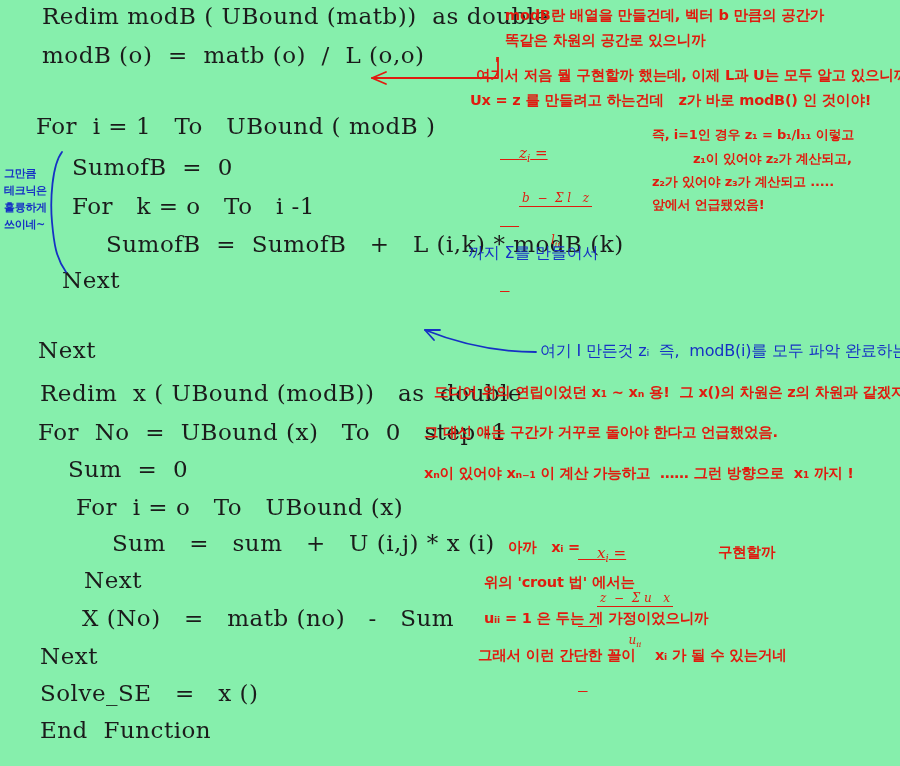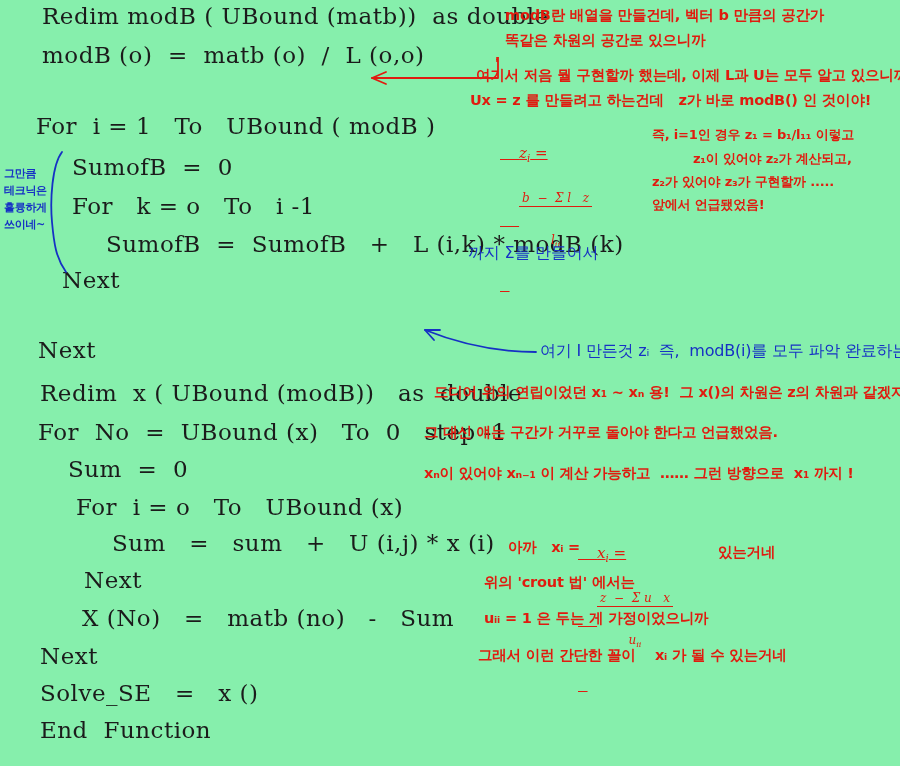--- a/index.html
+++ b/index.html
@@ -128,21 +128,21 @@
   <div class="ink formula" style="left:500px; top:130px;">
     <span>z<span class="sub">i</span>&nbsp;=</span>
     <span class="frac">
       <span class="num">b  −  Σ l   z</span>
       <span class="den">l<span class="sub">ii</span></span>
     </span>
   </div>
 
   <div class="ink note-red-sm" style="left:652px; top:128px;">즉, i=1인 경우 z₁ = b₁/l₁₁ 이렇고</div>
   <div class="ink note-red-sm" style="left:652px; top:152px;margin-left:41px;">z₁이 있어야 z₂가 계산되고,</div>
-  <div class="ink note-red-sm" style="left:652px; top:175px;">z₂가 있어야 z₃가 구현할까 .....</div>
+  <div class="ink note-red-sm" style="left:652px; top:175px;">z₂가 있어야 z₃가 계산되고 .....</div>
   <div class="ink note-red-sm" style="left:652px; top:198px;">앞에서 언급됐었음!</div>
 
   <div class="ink note-blue-sm" style="left:4px; top:168px;">그만큼</div>
   <div class="ink note-blue-sm" style="left:4px; top:185px;">테크닉은</div>
   <div class="ink note-blue-sm" style="left:4px; top:202px;">훌륭하게</div>
   <div class="ink note-blue-sm" style="left:4px; top:219px;">쓰이네~</div>
 
   <div class="ink note-blue" style="left:468px; top:245px;">까지 Σ를 만들어서</div>
   <div class="ink note-blue" style="left:540px; top:343px;">여기 I 만든것 zᵢ  즉,  modB(i)를 모두 파악 완료하는것!</div>
 
@@ -151,21 +151,21 @@
   <div class="ink note-red" style="left:424px; top:466px;">xₙ이 있어야 xₙ₋₁ 이 계산 가능하고  …… 그런 방향으로  x₁ 까지 !</div>
 
   <div class="ink note-red" style="left:508px; top:540px;">아까   xᵢ =</div>
   <div class="ink formula" style="left:578px; top:530px;">
     <span>x<span class="sub">i</span>&nbsp;=</span>
     <span class="frac">
       <span class="num">z  −  Σ u   x</span>
       <span class="den">u<span class="sub">ii</span></span>
     </span>
   </div>
-  <div class="ink note-red" style="left:718px; top:545px;">있는거네</div>
+  <div class="ink note-red" style="left:718px; top:545px;">구현할까</div>
 
   <div class="ink note-red" style="left:484px; top:575px;">위의 'crout 법' 에서는</div>
   <div class="ink note-red" style="left:484px; top:611px;">uᵢᵢ = 1 은 두는 게 가정이었으니까</div>
   <div class="ink note-red" style="left:478px; top:648px;">그래서 이런 간단한 꼴이    xᵢ 가 될 수 있는거네</div>
 
   <svg class="overlay" viewBox="0 0 900 766">
 
     <g>
       <path d="M 497 62 L 497 62 L 497 58" stroke="#e01b0f" stroke-width="1.6" fill="none"></path>
       <path d="M 497 58 L 497 58" stroke="#e01b0f" stroke-width="1.6" fill="none"></path>

